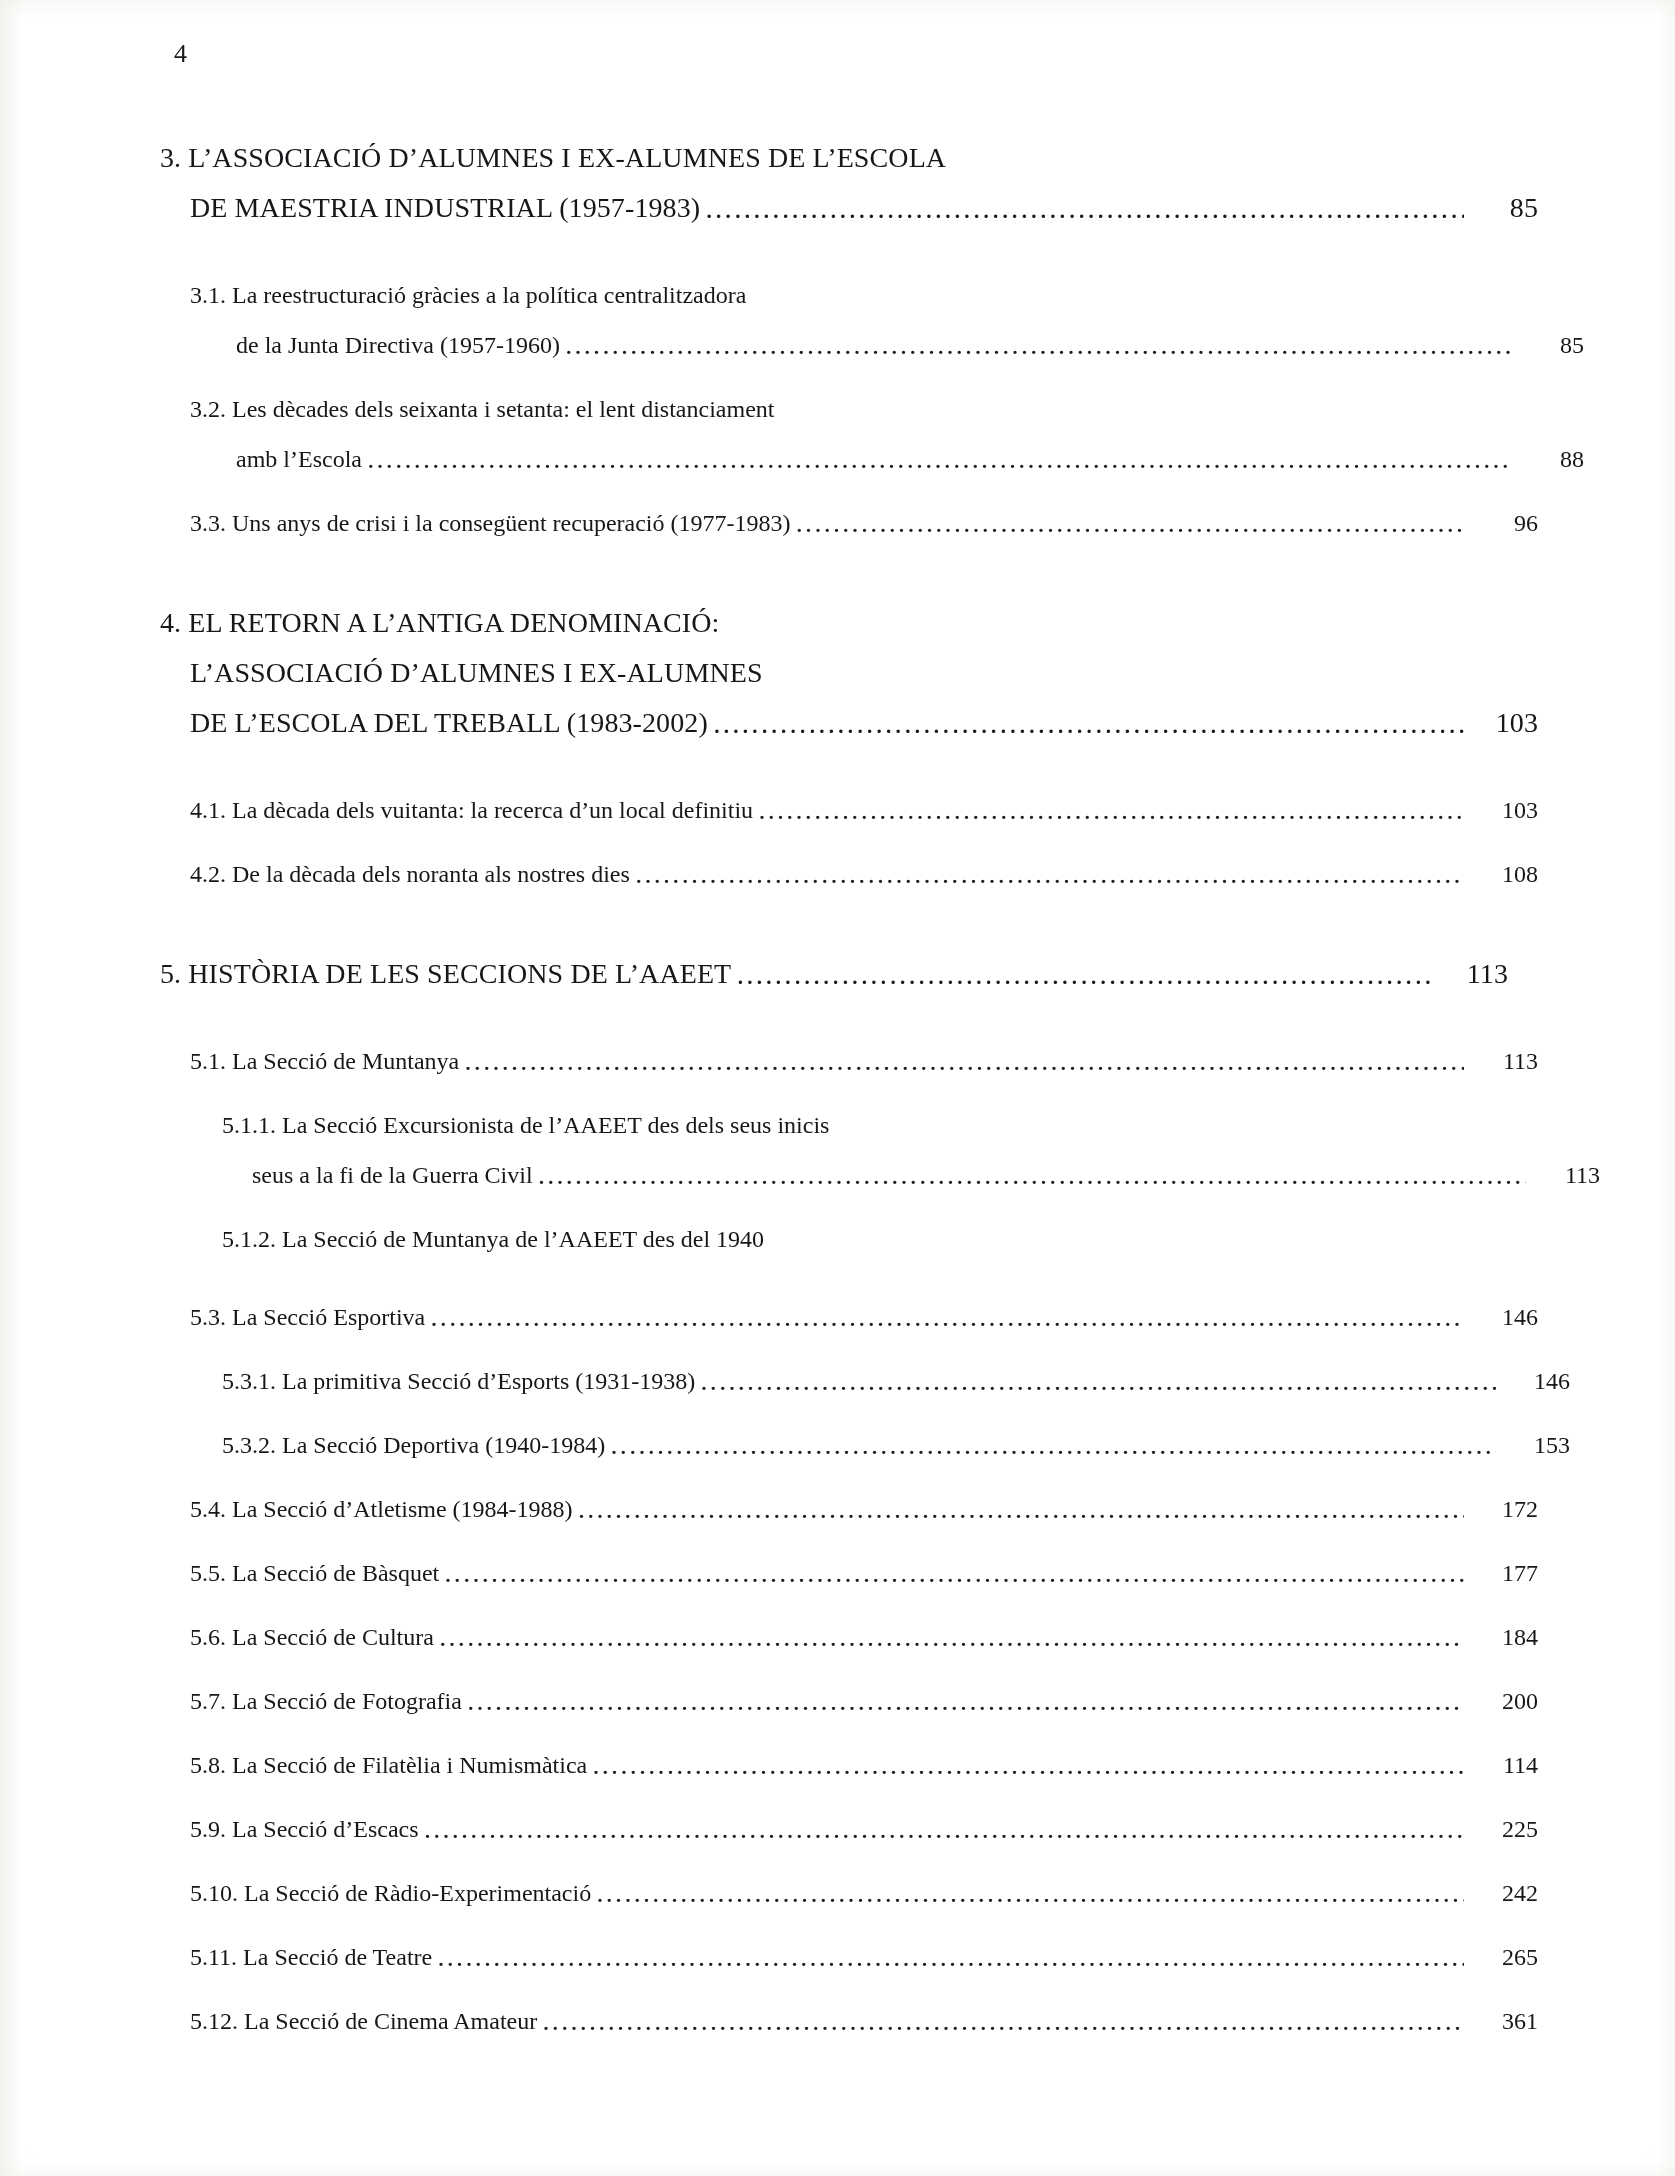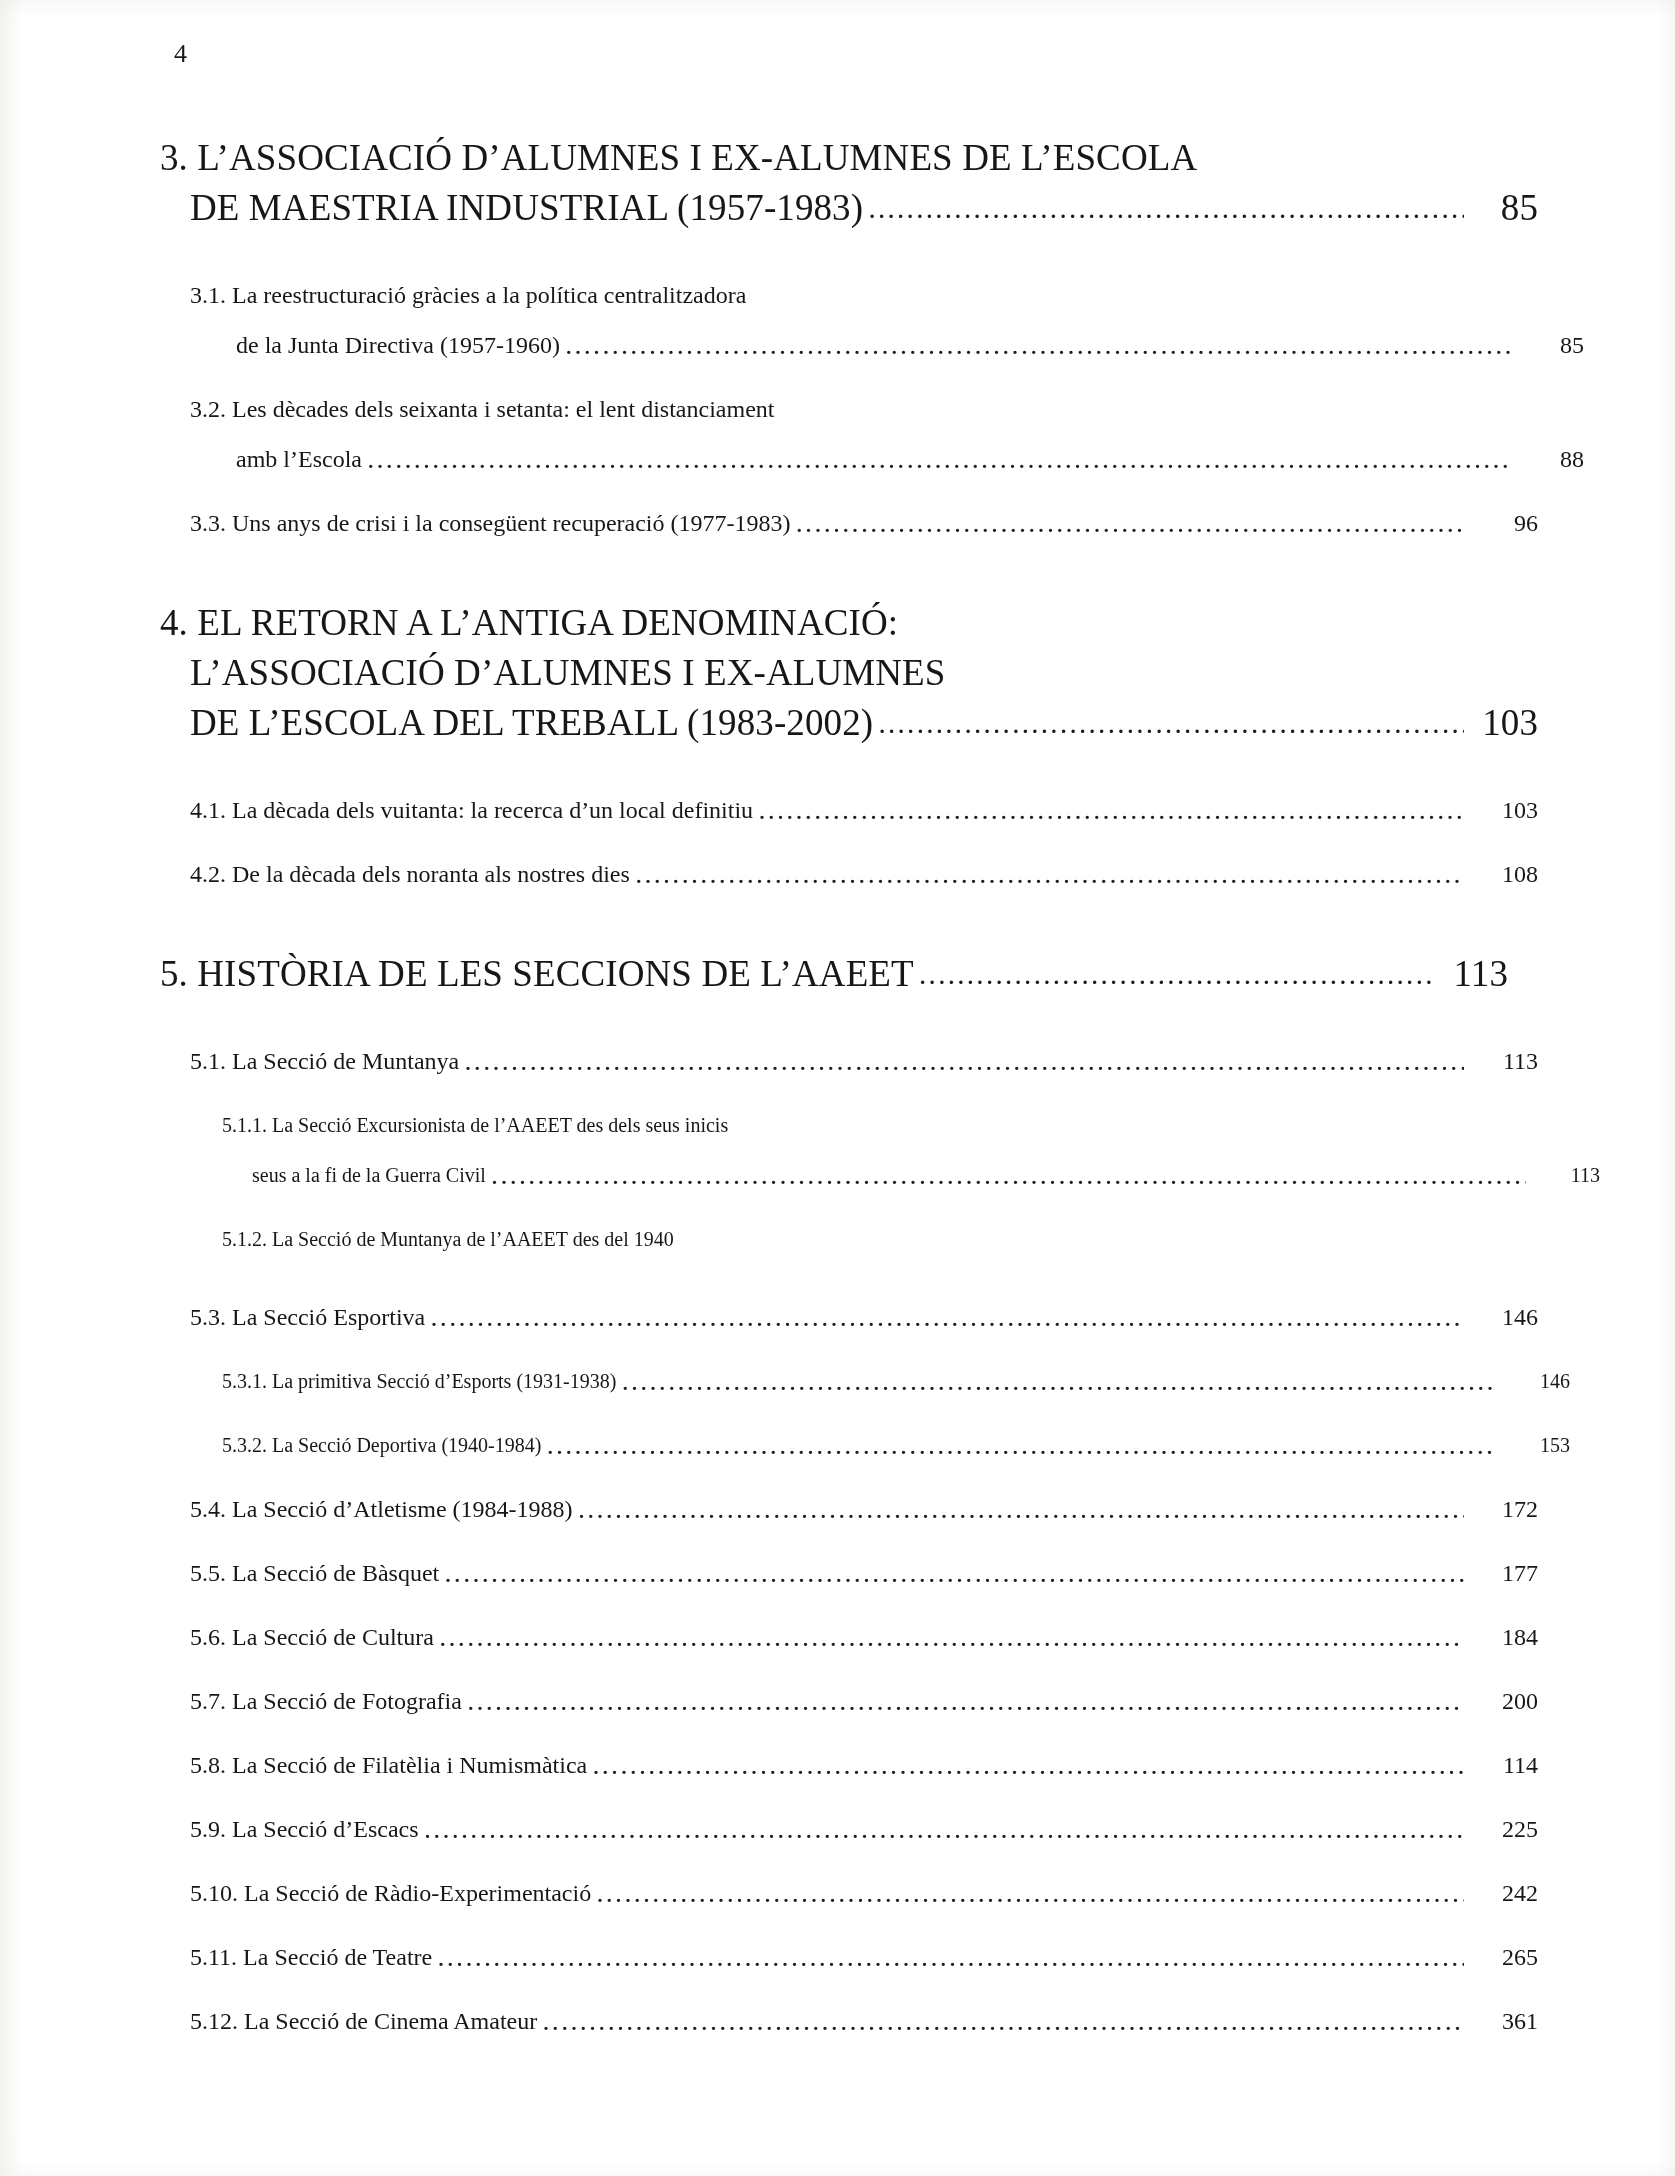--- a/index.html
+++ b/index.html
@@ -91,41 +91,41 @@
     padding-left: 3.5px;
   }
 
   
   
   .lvl1 {
     font-size: 29px;
     line-height: 50px;
     letter-spacing: 0.1px;
   }
-  .lvl1 .label, .lvl1 .pageno { font-size: 37px; }
+  .lvl1 .label, .lvl1 .pageno { font-size: 28px; }
 
   
   .lvl1-cont { padding-left: 30px; }
 
   
   .lvl2 {
     font-size: 28px;
     line-height: 50px;
     padding-left: 30px;
   }
   .lvl2 .label, .lvl2 .pageno { font-size: 24px; }
   .lvl2-cont { padding-left: 76px; }
 
   
   .lvl3 {
     font-size: 28px;
     line-height: 50px;
     padding-left: 62px;
   }
-  .lvl3 .label, .lvl3 .pageno { font-size: 20px; }
+  .lvl3 .label, .lvl3 .pageno { font-size: 24px; }
   .lvl3-cont { padding-left: 92px; }
 
   
   .gap-sm { height: 14px; }
   .gap-md { height: 37px; }
   .gap-lg { height: 50px; }
 
   .block { margin: 0; padding: 0; }
 </style>
 </head>

